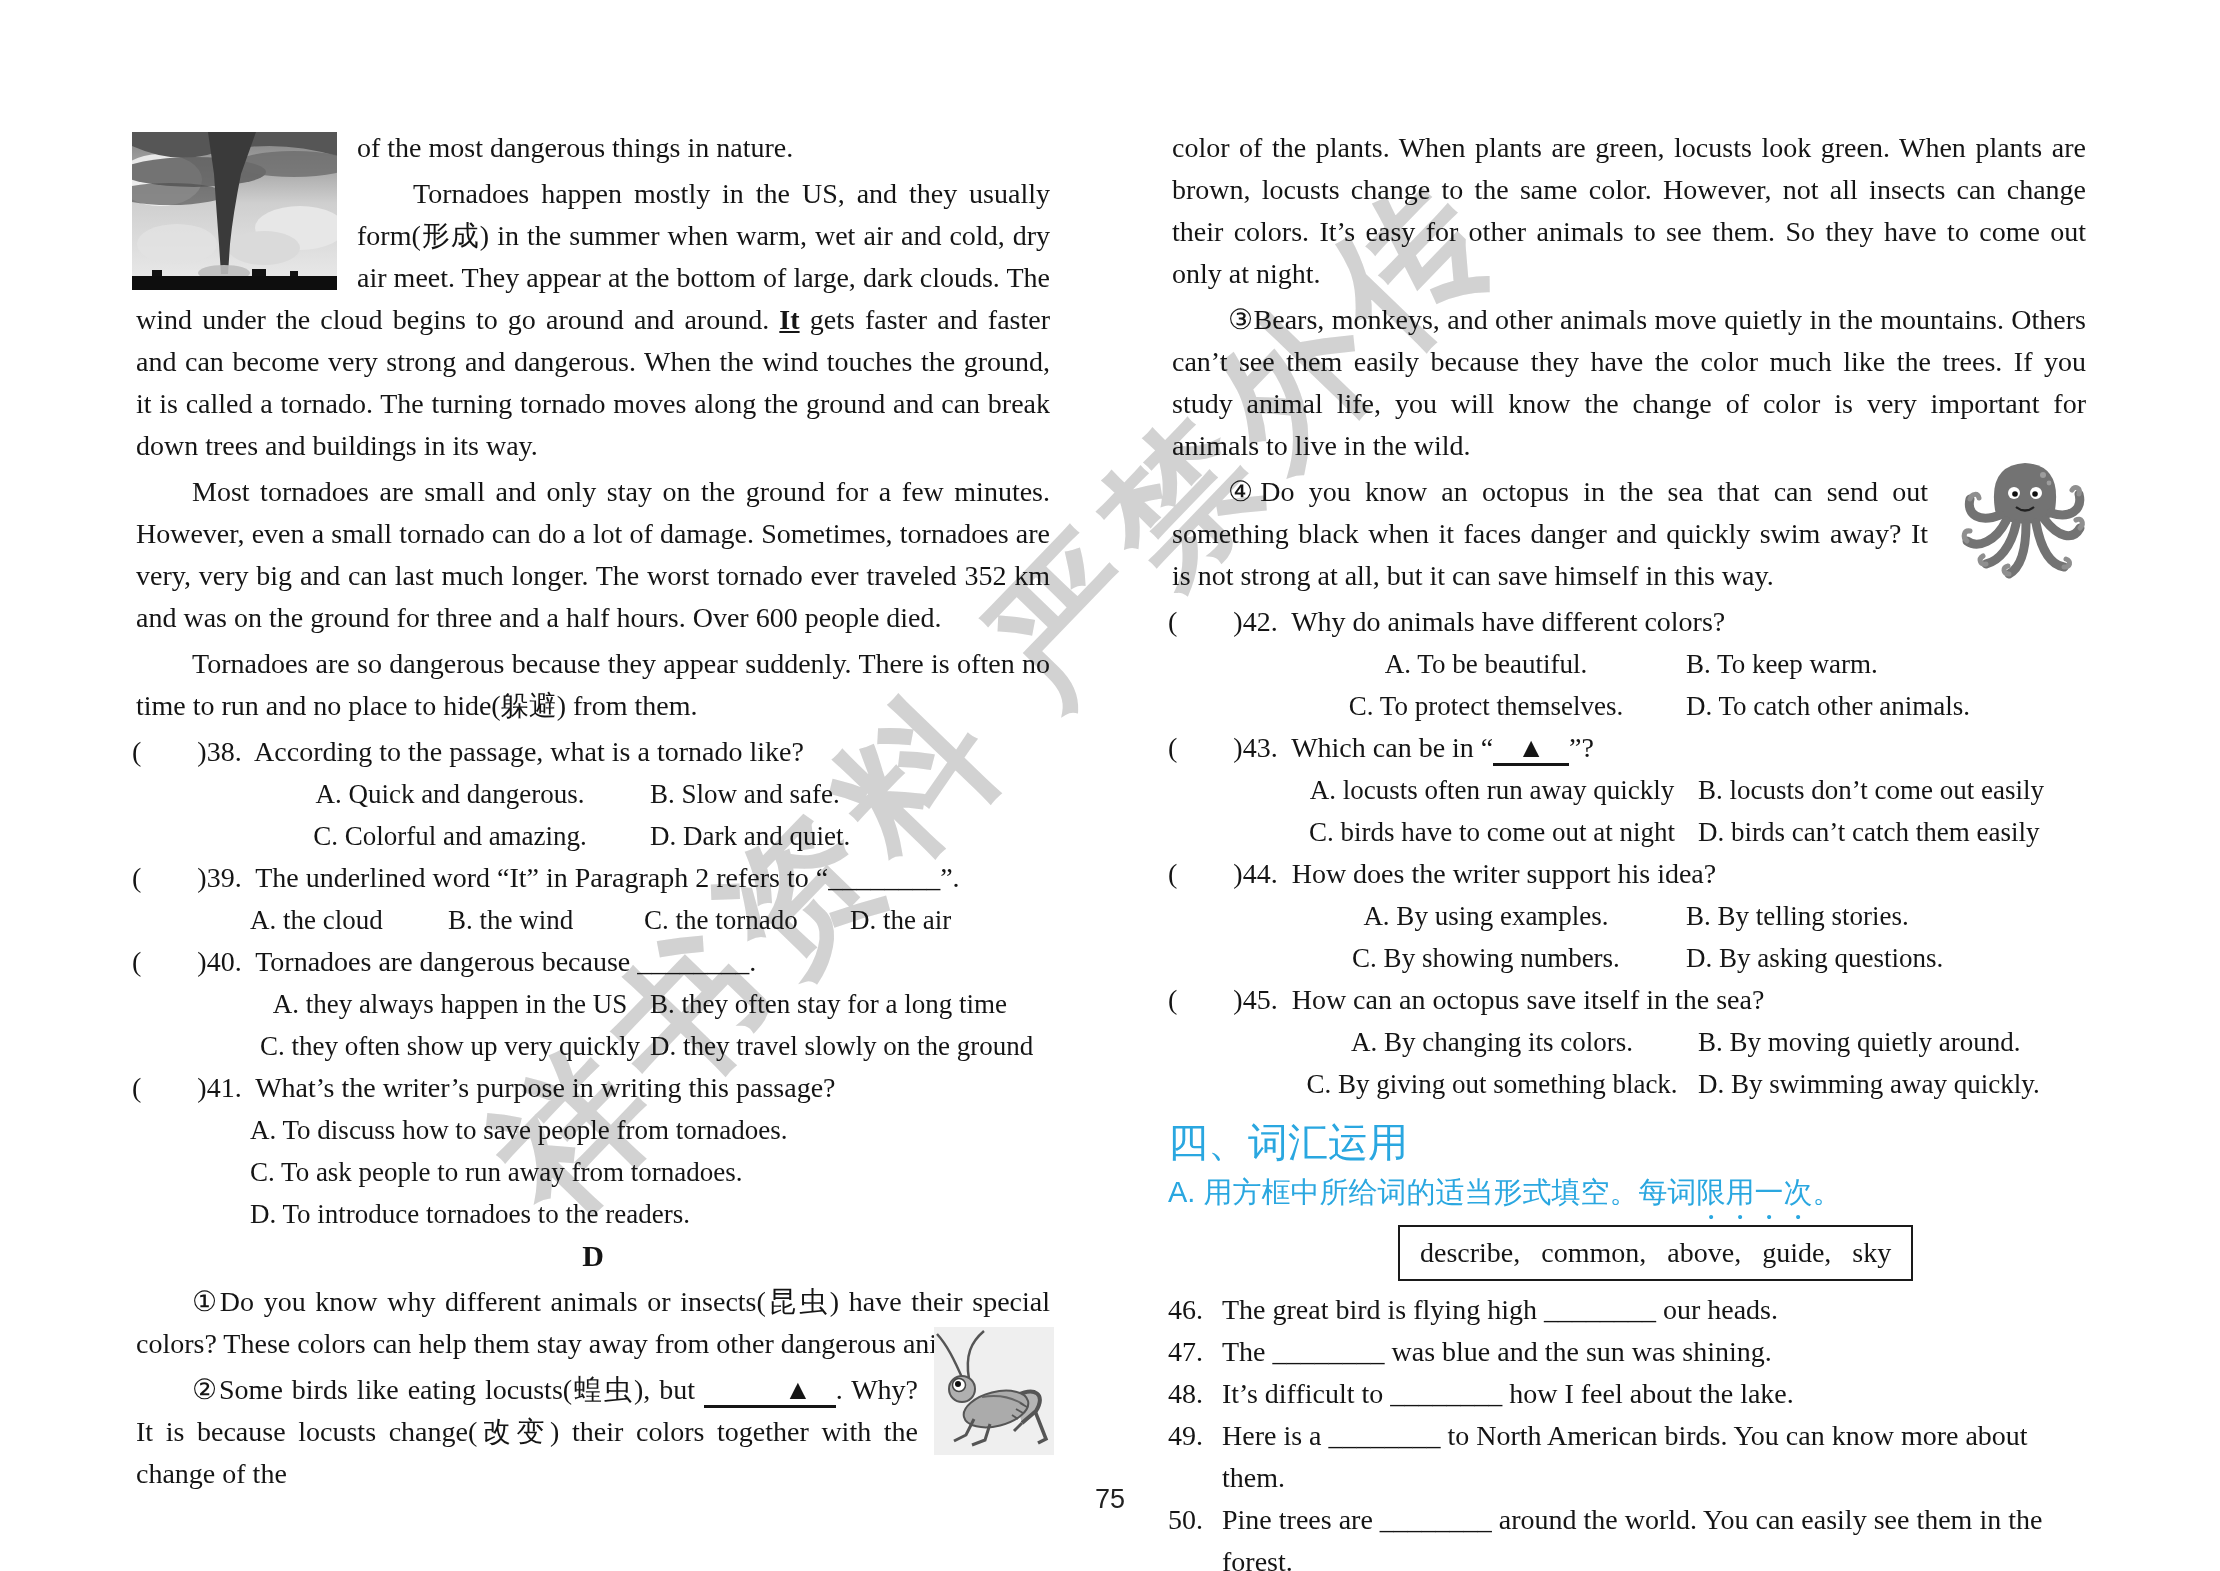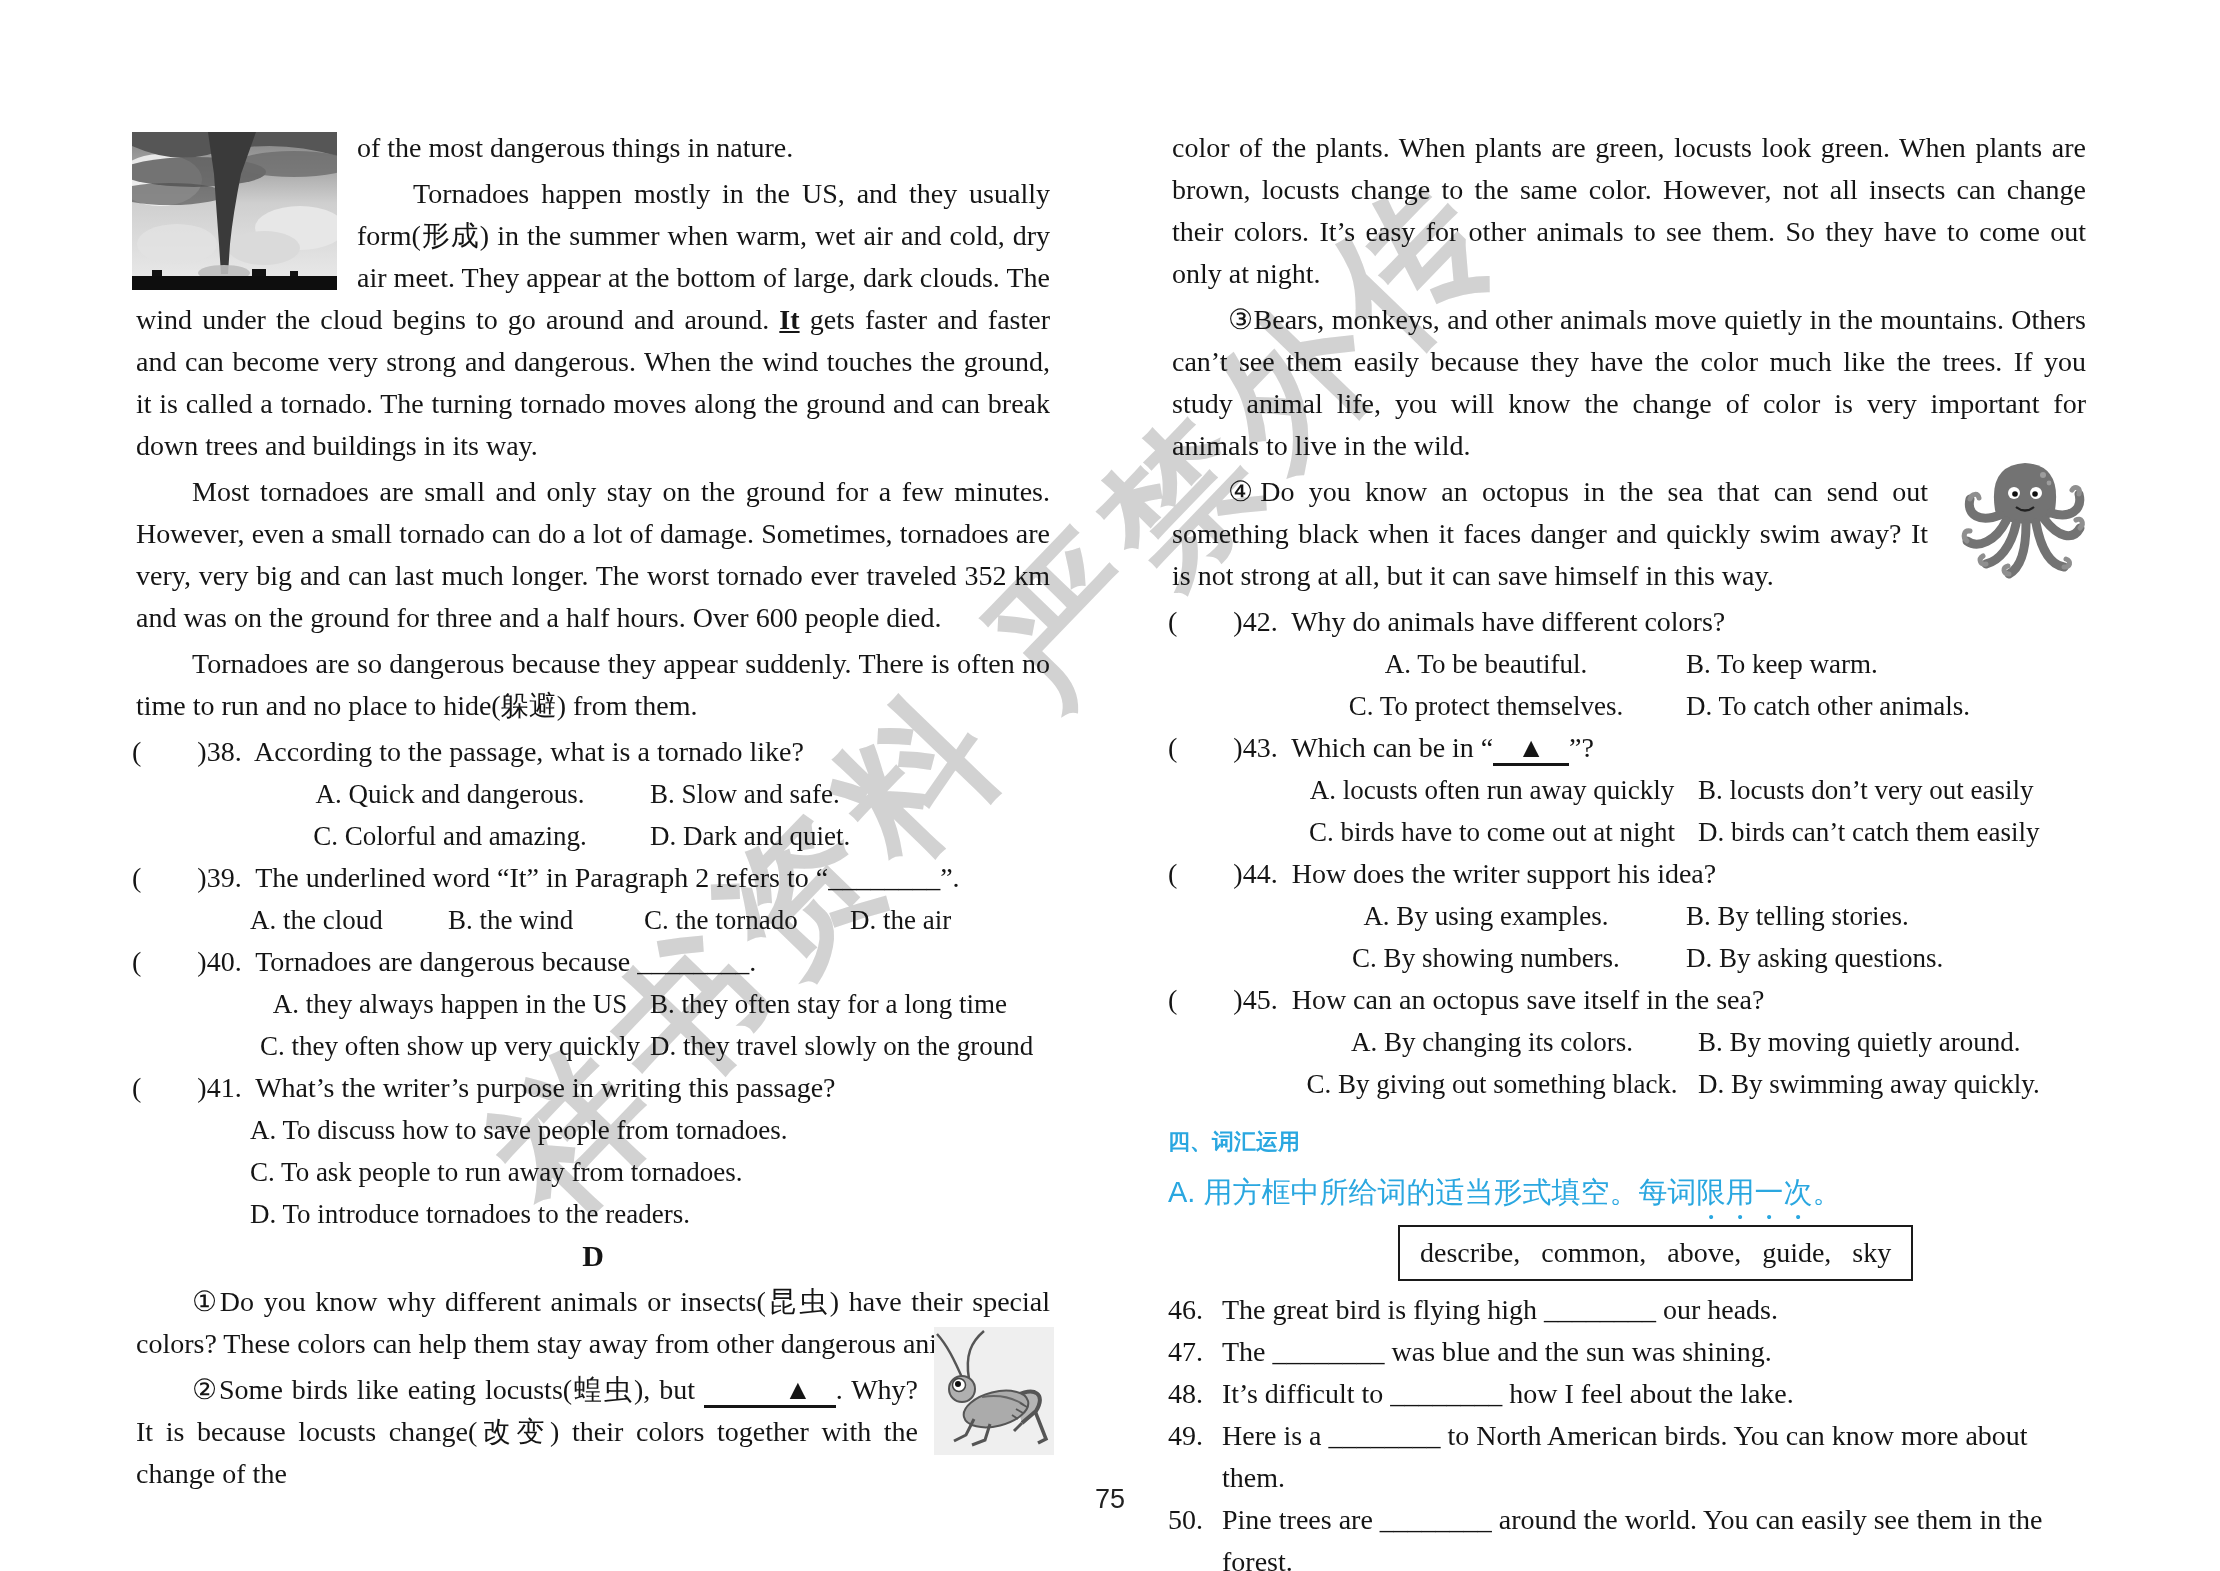--- a/index.html
+++ b/index.html
@@ -28,21 +28,21 @@
   .oinline .s3{display:inline-block;width:206px;}
   .opts-stack{padding-left:118px;}
   .dtitle{text-align:center;font-weight:bold;font-size:30px;}
   .dblock{position:relative;}
   .pr-cricket{padding-right:132px;}
   .cricket{position:absolute;right:0;top:46px;width:120px;height:128px;}
   .r3wrap{position:relative;}
   .r3wrap p{padding-right:158px;}
   .octo{position:absolute;right:-10px;top:-16px;width:150px;height:130px;}
   .tri-blank{display:inline-block;padding:0 24px;border-bottom:3px solid #151515;line-height:30px;}
-  .s4h{color:#2aa7e0;font-weight:bold;font-family:"Liberation Sans",sans-serif;font-size:22px;margin-top:14px;line-height:46px;}
+  .s4h{color:#2aa7e0;font-weight:normal;font-family:"Liberation Sans",sans-serif;font-size:40px;margin-top:14px;line-height:46px;}
   .s4i{color:#2aa7e0;font-family:"Liberation Sans",sans-serif;font-size:29px;margin-top:4px;line-height:46px;}
   .emph{-webkit-text-emphasis:filled dot #2aa7e0;-webkit-text-emphasis-position:under left;
         text-emphasis:filled dot #2aa7e0;text-emphasis-position:under left;}
   .wordbank{display:inline-block;border:2px solid #1a1a1a;padding:5px 20px;margin:0 0 8px 230px;
         white-space:pre;font-size:28px;}
   .vitem{display:flex;}
   .vitem .vnum{width:54px;flex:none;}
   .vitem .vtext{flex:1;}
   .pageno{position:absolute;left:0;top:1478px;width:2220px;text-align:center;z-index:1;
         font-family:"Liberation Sans",sans-serif;font-size:27px;color:#222;}
@@ -182,21 +182,21 @@
     </div>
 
     <div>
       <div class="qrow"><span class="qm">(        )42.  </span><span>Why do animals have different colors?</span></div>
       <div class="orow"><span class="c1">A.  To be beautiful.</span><span>B.  To keep warm.</span></div>
       <div class="orow"><span class="c1">C.  To protect themselves.</span><span>D.  To catch other animals.</span></div>
     </div>
 
     <div>
       <div class="qrow"><span class="qm">(        )43.  </span><span><span>Which can be in “</span><span class="tri-blank">▲</span><span>”?</span></span></div>
-      <div class="orow wide"><span class="c1">A.  locusts often run away quickly</span><span>B.  locusts don’t very out easily</span></div>
+      <div class="orow wide"><span class="c1">A.  locusts often run away quickly</span><span>B.  locusts don’t come out easily</span></div>
       <div class="orow wide"><span class="c1">C.  birds have to come out at night</span><span>D.  birds can’t catch them easily</span></div>
     </div>
 
     <div>
       <div class="qrow"><span class="qm">(        )44.  </span><span>How does the writer support his idea?</span></div>
       <div class="orow"><span class="c1">A.  By using examples.</span><span>B.  By telling stories.</span></div>
       <div class="orow"><span class="c1">C.  By showing numbers.</span><span>D.  By asking questions.</span></div>
     </div>
 
     <div>

